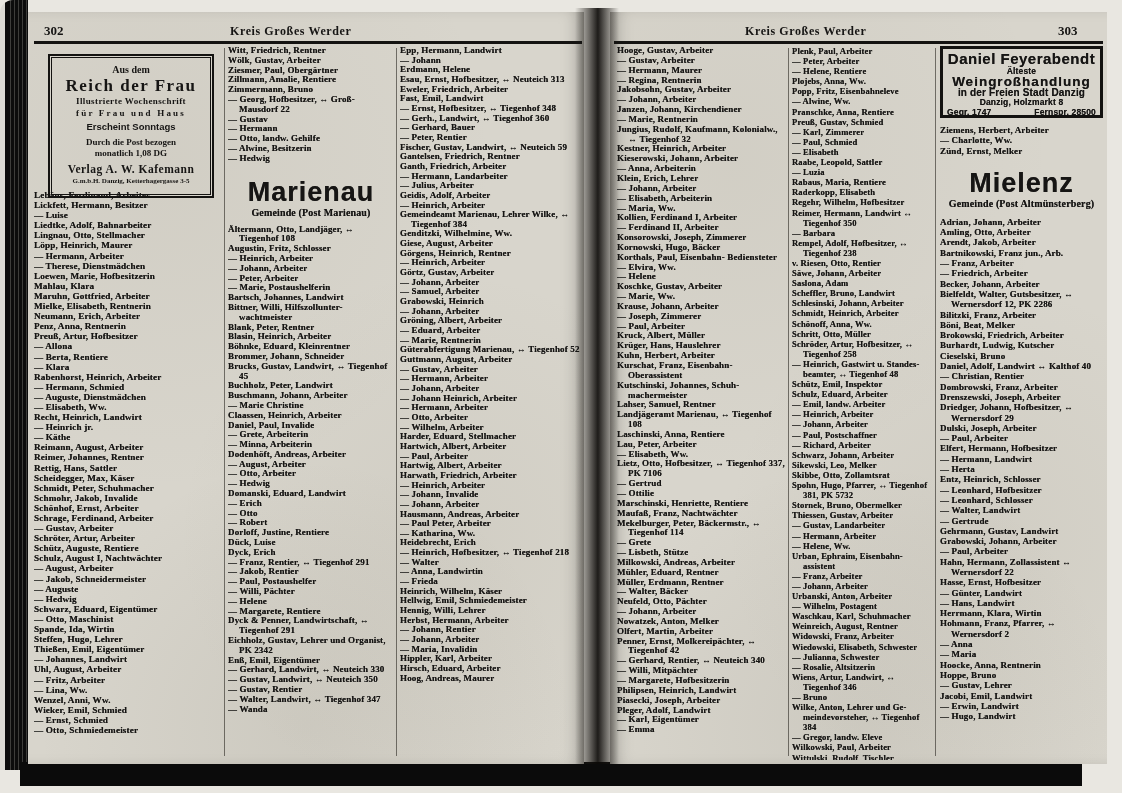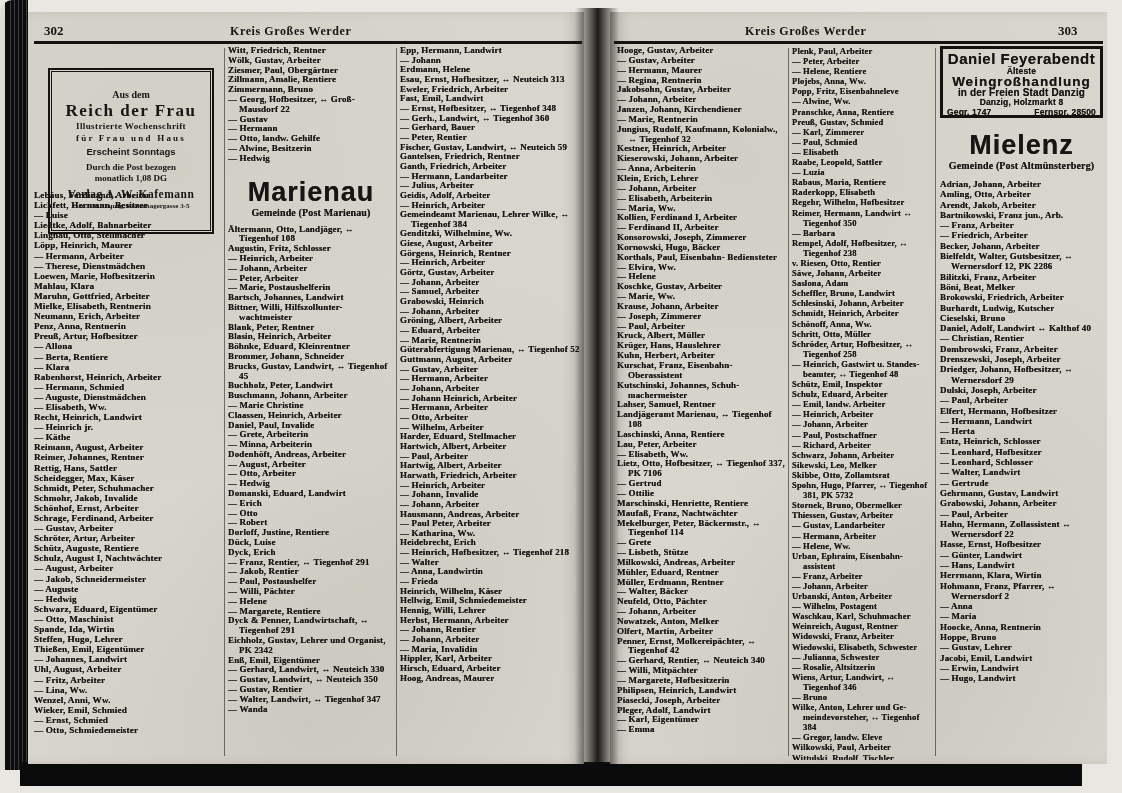--- a/index.html
+++ b/index.html
@@ -28,23 +28,23 @@
   .col{position:absolute;overflow:hidden;font-weight:bold;letter-spacing:.15px;
        text-shadow:0 0 .35px rgba(22,21,20,.75);}
   .entry{padding-left:11px;text-indent:-11px;}
   .vrule{position:absolute;width:1px;background:#35322c;opacity:.65;}
   
   .sect{ text-align:center;}
   .sect .sect-title{font-family:"Liberation Sans","DejaVu Sans",sans-serif;
        font-weight:bold;font-size:27px;line-height:28px;letter-spacing:1px;}
   .sect .sect-sub{font:bold 10px/13px "Liberation Serif",serif;}
   
-  .ad-reich{position:absolute;left:48px;top:54px;width:166px;height:166px;
+  .ad-reich{position:absolute;left:48px;top:54px;width:166px;height:144px;
      border:2px solid #141311;box-shadow:inset 0 0 0 1px #d8d5cc, inset 0 0 0 2px #141311;
-     text-align:center;padding-top:18px;box-sizing:border-box;margin-top:14px;}
+     text-align:center;padding-top:7px;box-sizing:border-box;}
   .ad-reich .r1{font:bold 10px/13px "Liberation Serif",serif;}
   .ad-reich .r2{font:bold 17px/19px "Liberation Serif",serif;letter-spacing:1.5px;}
   .ad-reich .r3{font:bold 9px/12px "Liberation Serif",serif;letter-spacing:.4px;}
   .ad-reich .r4{font:bold 9px/12px "Liberation Serif",serif;letter-spacing:2.2px;}
   .ad-reich .r5{font:bold 9.5px/15px "Liberation Sans",sans-serif;}
   .ad-reich .r6{font:bold 9px/11px "Liberation Serif",serif;}
   .ad-reich .r8{font:bold 11.5px/15px "Liberation Serif",serif;margin-top:3px;letter-spacing:.5px;}
   .ad-reich .r9{font:bold 7px/9px "Liberation Serif",serif;}
   
   .ad-fey{border:3px solid #131210;box-sizing:border-box;width:100%;height:72px;
@@ -426,20 +426,25 @@
       <div class="f1">Daniel Feyerabendt</div>
       <div class="f2">Älteste</div>
       <div class="f3">Weingroßhandlung</div>
       <div class="f4">in der Freien Stadt Danzig</div>
       <div class="f5">Danzig, Holzmarkt 8</div>
       <div class="f6">
         <span>Gegr. 1747</span>
         <span>Fernspr. 28500</span>
       </div>
     </div>
+    <div>
+        <div class="entry">Ziemens, Herbert, Arbeiter</div>
+        <div class="entry">— Charlotte, Ww.</div>
+        <div class="entry">Zünd, Ernst, Melker</div>
+      </div>
     <div class="sect" style="margin:13px 0 7px;">
       <div class="sect-title">Mielenz</div>
       <div class="sect-sub">Gemeinde (Post Altmünsterberg)</div>
     </div>
     <div>
         <div class="entry">Adrian, Johann, Arbeiter</div>
         <div class="entry">Amling, Otto, Arbeiter</div>
         <div class="entry">Arendt, Jakob, Arbeiter</div>
         <div class="entry">Bartnikowski, Franz jun., Arb.</div>
         <div class="entry">— Franz, Arbeiter</div>

